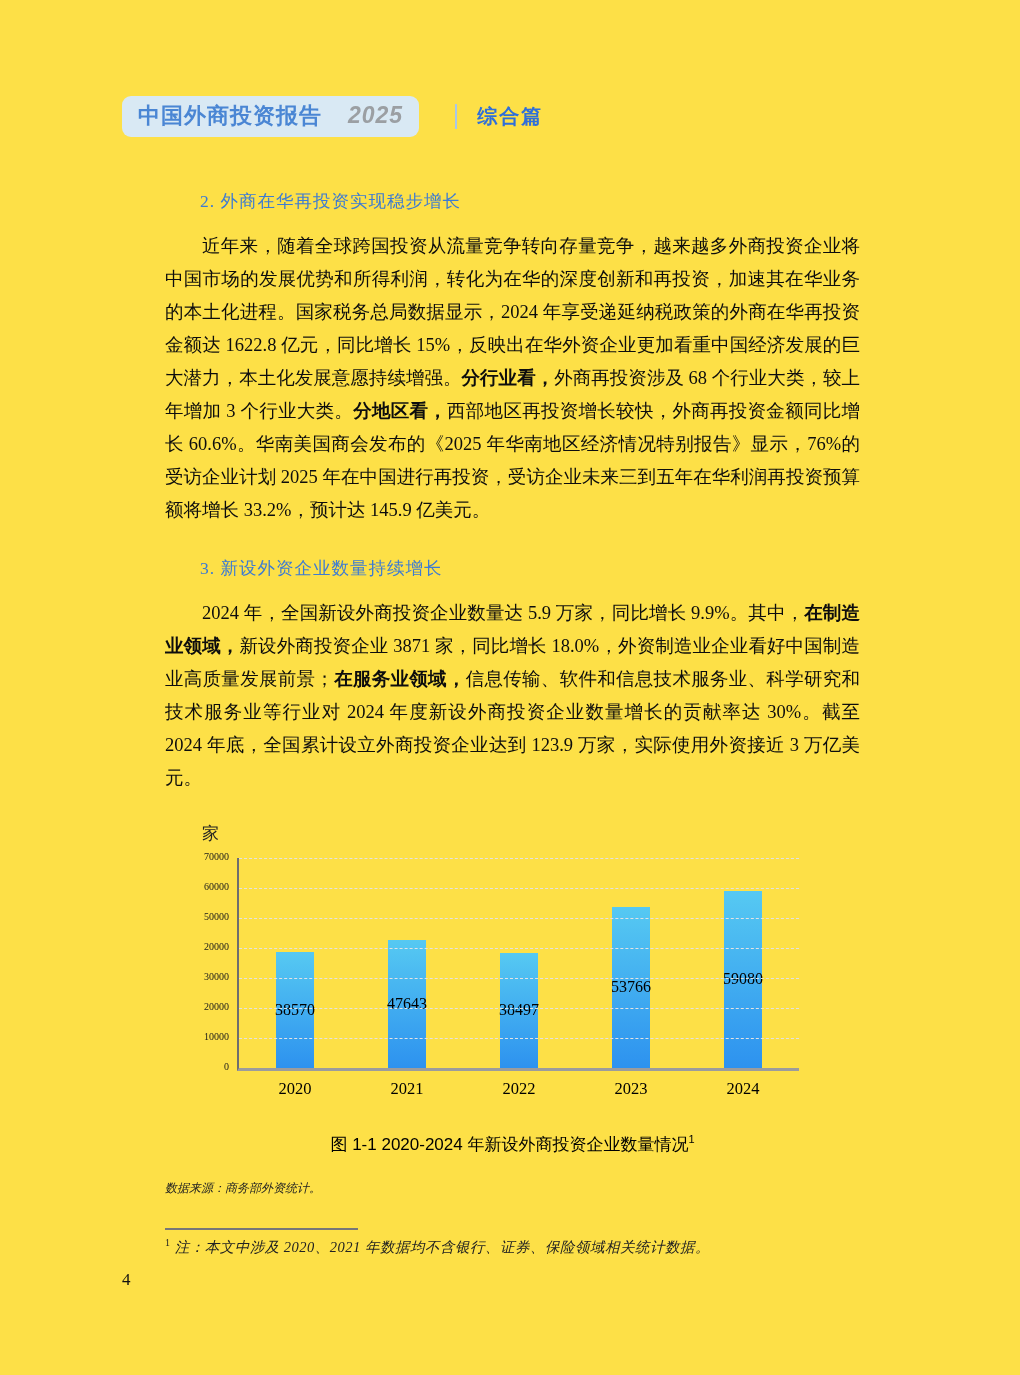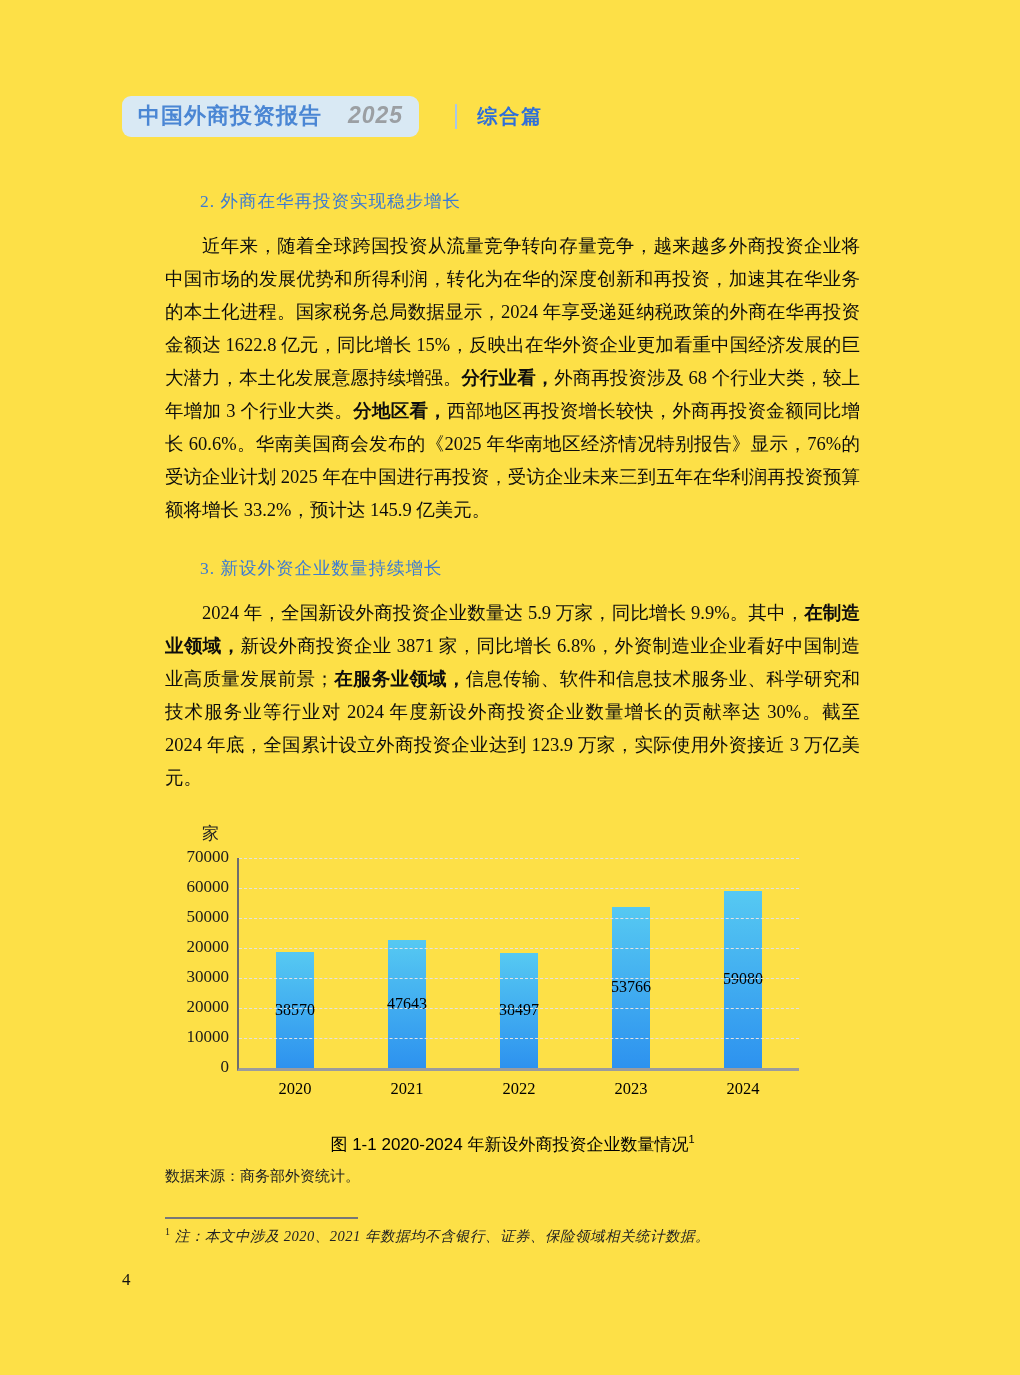--- a/index.html
+++ b/index.html
@@ -58,21 +58,21 @@
   .para .b{font-weight:700;}
   
   .chart-wrap{margin-top:27px;}
   .chart-unit{margin-left:37px;font-size:17px;color:#222;}
   .chart-body{display:flex;margin-top:13px;}
   .y-labels{
     position:relative;width:72px;height:210px;flex:0 0 72px;
   }
   .ytick{
     position:absolute;right:8px;
-    font-size:17px;color:#1a1a1a;line-height:20px;height:20px;
+    font-size:10px;color:#1a1a1a;line-height:20px;height:20px;
     font-family:"Liberation Serif","DejaVu Serif",serif;
   }
   .plot{
     position:relative;width:560px;height:210px;
     border-left:2px solid #6e6e6e;
     border-bottom:3px solid #9c9c9c;
   }
   .gridline{
     position:absolute;left:0;right:0;height:0;
     border-top:1.5px dashed #e2e2e2;
@@ -103,21 +103,22 @@
     font-family:"Liberation Serif","DejaVu Serif",serif;
   }
   
   .fig-caption{
     margin-top:34px;text-align:center;
     font-family:"Liberation Sans","DejaVu Sans",sans-serif;
     font-size:17px;color:#000;
   }
   .fig-caption sup{font-size:11px;}
   .fig-source{
-    margin-top:11px;font-size:15px;color:#222;
+    margin-top:24px;font-size:12px;color:#222;
+    font-style:italic;
   }
   .footnote-rule{
     margin-top:31px;width:193px;height:0;
     border-top:2px solid #777;
   }
   .footnote{
     margin-top:7px;font-size:14.5px;color:#222;
     font-style:italic;letter-spacing:0.5px;
   }
   .footnote sup{font-size:10px;font-style:normal;}
@@ -139,21 +140,21 @@
     <div class="header-divider"></div>
     <span class="section-label">综合篇</span>
   </div>
 
   <div class="content">
 
     <h3 class="sec-heading first">2. 外商在华再投资实现稳步增长</h3>
     <p class="para"><span>近年来，随着全球跨国投资从流量竞争转向存量竞争，越来越多外商投资企业将中国市场的发展优势和所得利润，转化为在华的深度创新和再投资，加速其在华业务的本土化进程。国家税务总局数据显示，2024 年享受递延纳税政策的外商在华再投资金额达 1622.8 亿元，同比增长 15%，反映出在华外资企业更加看重中国经济发展的巨大潜力，本土化发展意愿持续增强。</span><span class="b">分行业看，</span><span>外商再投资涉及 68 个行业大类，较上年增加 3 个行业大类。</span><span class="b">分地区看，</span><span>西部地区再投资增长较快，外商再投资金额同比增长 60.6%。华南美国商会发布的《2025 年华南地区经济情况特别报告》显示，76%的受访企业计划 2025 年在中国进行再投资，受访企业未来三到五年在华利润再投资预算额将增长 33.2%，预计达 145.9 亿美元。</span></p>
 
     <h3 class="sec-heading second">3. 新设外资企业数量持续增长</h3>
-    <p class="para"><span>2024 年，全国新设外商投资企业数量达 5.9 万家，同比增长 9.9%。其中，</span><span class="b">在制造业领域，</span><span>新设外商投资企业 3871 家，同比增长 6.8%，外资制造业企业看好中国制造业高质量发展前景；</span><span class="b">在服务业领域，</span><span>信息传输、软件和信息技术服务业、科学研究和技术服务业等行业对 2024 年度新设外商投资企业数量增长的贡献率达 30%。截至 2024 年底，全国累计设立外商投资企业达到 123.9 万家，实际使用外资接近 3 万亿美元。</span></p>
+    <p class="para"><span>2024 年，全国新设外商投资企业数量达 5.9 万家，同比增长 9.9%。其中，</span><span class="b">在制造业领域，</span><span>新设外商投资企业 3871 家，同比增长 18.0%，外资制造业企业看好中国制造业高质量发展前景；</span><span class="b">在服务业领域，</span><span>信息传输、软件和信息技术服务业、科学研究和技术服务业等行业对 2024 年度新设外商投资企业数量增长的贡献率达 30%。截至 2024 年底，全国累计设立外商投资企业达到 123.9 万家，实际使用外资接近 3 万亿美元。</span></p>
 
     <div class="chart-wrap">
       <div class="chart-unit">家</div>
       <div class="chart-body">
         <div class="y-labels">
             <div class="ytick" style="bottom: -9px;">0</div>
             <div class="ytick" style="bottom: 21px;">10000</div>
             <div class="ytick" style="bottom: 51px;">20000</div>
             <div class="ytick" style="bottom: 81px;">30000</div>
             <div class="ytick" style="bottom: 111px;">20000</div>

